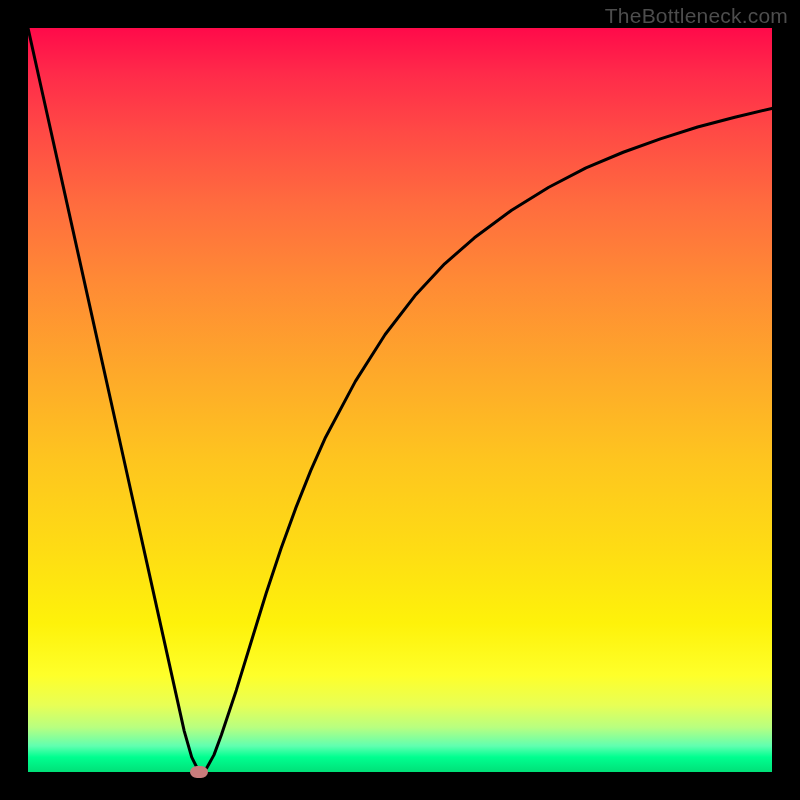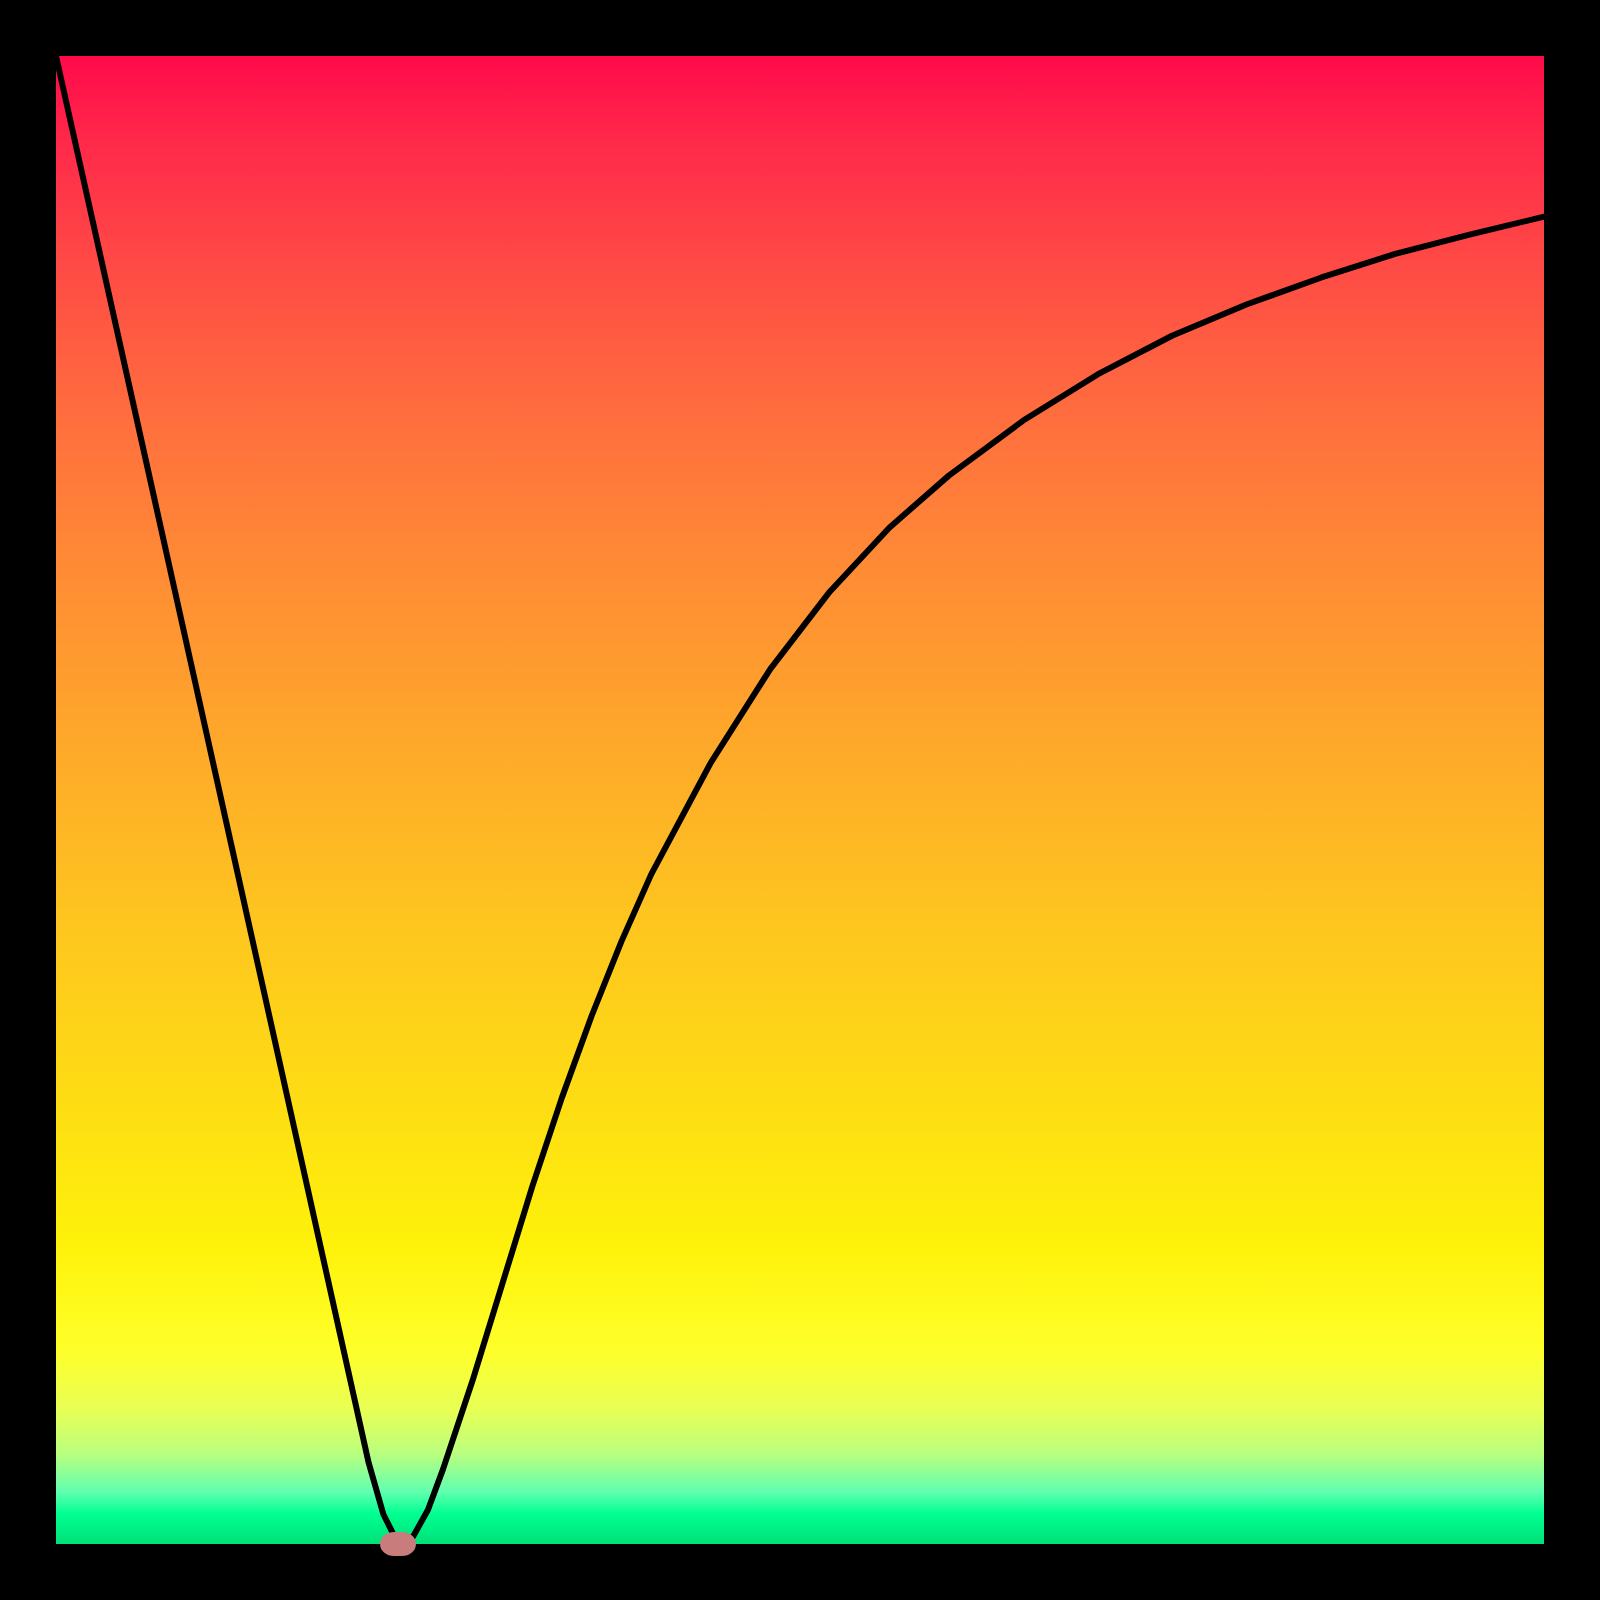--- a/index.html
+++ b/index.html
@@ -65,20 +65,21 @@
     height: 12px;
     border-radius: 7px / 6px;
     background: #c97c7c;
     transform: translate(-50%, -50%);
   }
 </style>
 </head>
 <body>
 
 <div class="frame">
+  <div class="watermark">TheBottleneck.com</div>
 
   <div class="plot-area">
     <svg class="curve" viewBox="0 0 744 744" preserveAspectRatio="none">
       <path id="curve-path" fill="none" stroke="#000" stroke-width="3" stroke-linejoin="round" stroke-linecap="round" d="M0.00 0.00 L14.88 66.96 L29.76 133.92 L44.64 200.88 L59.52 267.84 L74.40 334.80 L89.28 401.76 L104.16 468.72 L119.04 535.68 L133.92 602.64 L148.80 669.60 L156.24 703.08 L163.68 729.12 L171.12 744.00 L178.56 740.28 L186.00 726.89 L193.44 706.80 L208.32 662.16 L223.20 613.80 L238.08 565.44 L252.96 520.80 L267.84 479.88 L282.72 442.68 L297.60 409.20 L327.36 353.40 L357.12 306.53 L386.88 267.84 L416.64 235.85 L446.40 209.81 L483.60 182.28 L520.80 159.22 L558.00 139.87 L595.20 124.25 L632.40 110.86 L669.60 98.95 L706.80 89.28 L744.00 80.35"></path>
     </svg>
     <div class="marker" id="marker" style="left: 171.12px; top: 744px;"></div>
   </div>
 </div>
 
 </body></html>

